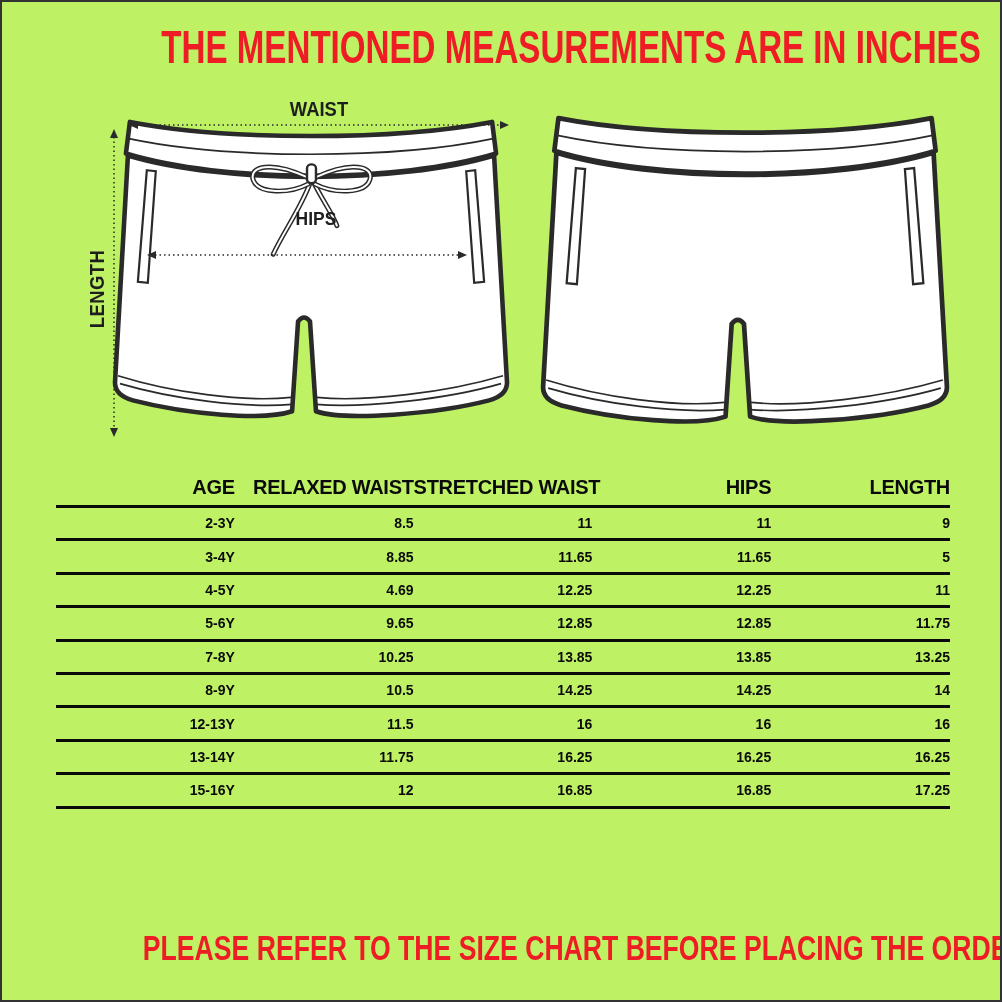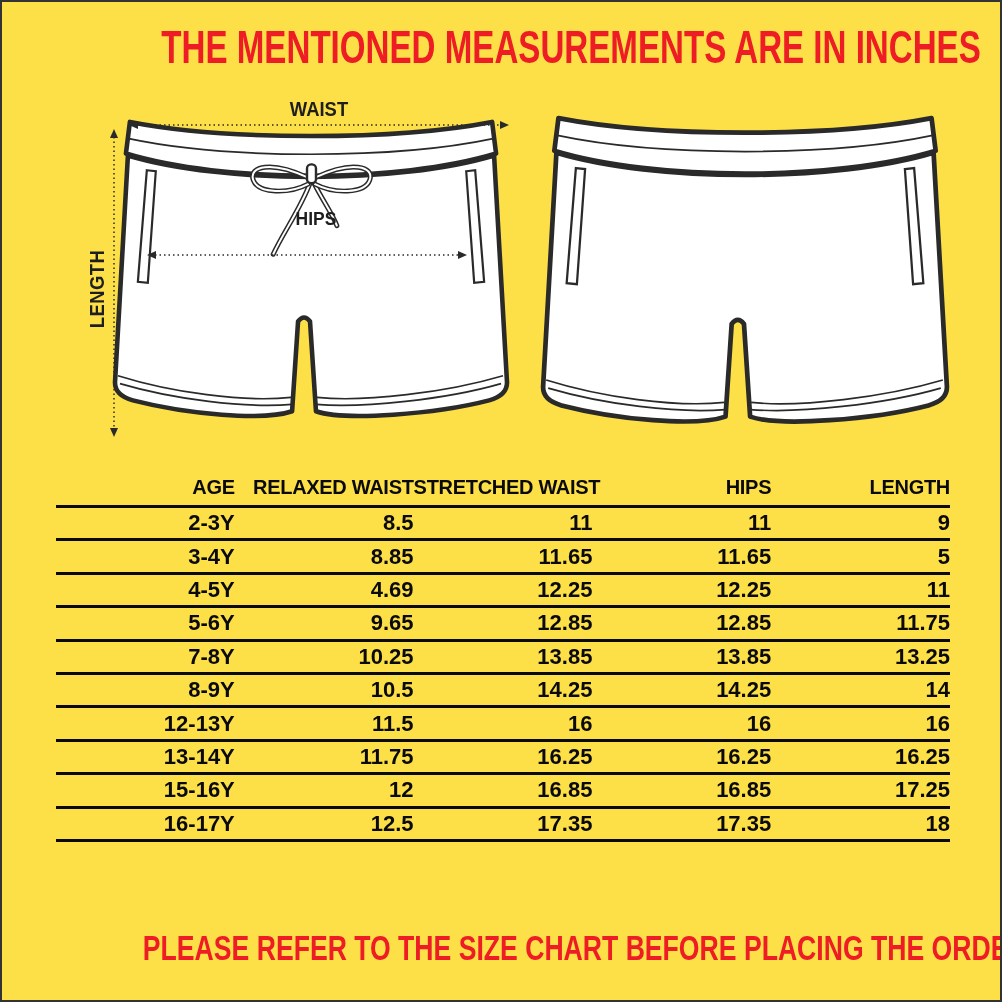--- a/index.html
+++ b/index.html
@@ -1,18 +1,18 @@
 <!DOCTYPE html>
 <html><head>
 <meta charset="utf-8">
 <style>
   html,body{margin:0;padding:0;background:#fff;}
   .canvas{
     position:relative;width:1002px;height:1002px;box-sizing:border-box;
-    background:#fde047;border:2px solid #333333;overflow:hidden;
+    background:#bef264;border:2px solid #333333;overflow:hidden;
     font-family:"Liberation Sans","DejaVu Sans",sans-serif;
   }
   
   .banner{position:absolute;left:0;width:100%;text-align:center;color:#ee1c24;
           font-weight:700;white-space:nowrap;}
   .banner .squeeze{display:inline-block;transform-origin:50% 50%;}
   #title-banner{top:22px;font-size:46px;line-height:46px;}
   #title-banner .squeeze{transform:scaleX(0.72);}
   #footer-banner{top:926px;font-size:35px;line-height:40px;}
   #footer-banner .squeeze{transform:scaleX(0.76);}
@@ -32,21 +32,21 @@
   .sthin{fill:none;stroke:#2a2a2a;stroke-width:1.7;}
   .spocket{fill:#ffffff;stroke:#2a2a2a;stroke-width:2.2;}
   .cordO{fill:none;stroke:#2a2a2a;stroke-width:5;stroke-linecap:round;}
   .cordI{fill:none;stroke:#ffffff;stroke-width:2;stroke-linecap:round;}
   .sknot{fill:#ffffff;stroke:#2a2a2a;stroke-width:2.4;}
   
   .size-table{position:absolute;left:54px;top:467px;width:894px;
               border-collapse:collapse;table-layout:fixed;text-align:right;color:#0a0a0a;}
   .size-table th{font-size:20px;font-weight:700;height:36px;vertical-align:middle;
                  border-bottom:3px solid #0a0a0a;white-space:nowrap;letter-spacing:-.3px;padding:0;}
-  .size-table td{font-size:22px;font-weight:700;height:30.4px;vertical-align:middle;
+  .size-table td{font-size:14px;font-weight:700;height:30.4px;vertical-align:middle;
                  border-bottom:3px solid #0a0a0a;padding:0;}
 </style>
 </head>
 <body>
 
 <div class="canvas">
 
   <svg width="0" height="0" style="position:absolute" aria-hidden="true">
     <defs>
       <g id="g-shorts">
@@ -174,27 +174,20 @@
           <td>16.25</td>
           <td>16.25</td>
         </tr>
         <tr>
           <td>15-16Y</td>
           <td>12</td>
           <td>16.85</td>
           <td>16.85</td>
           <td>17.25</td>
         </tr>
-        <tr>
-          <td>16-17Y</td>
-          <td>12.5</td>
-          <td>17.35</td>
-          <td>17.35</td>
-          <td>18</td>
-        </tr>
       </tbody>
   </table>
 
   <div class="banner" id="footer-banner">
     <span class="squeeze">PLEASE REFER TO THE SIZE CHART BEFORE PLACING THE ORDER.</span>
   </div>
 
 </div>
 
 </body></html>

